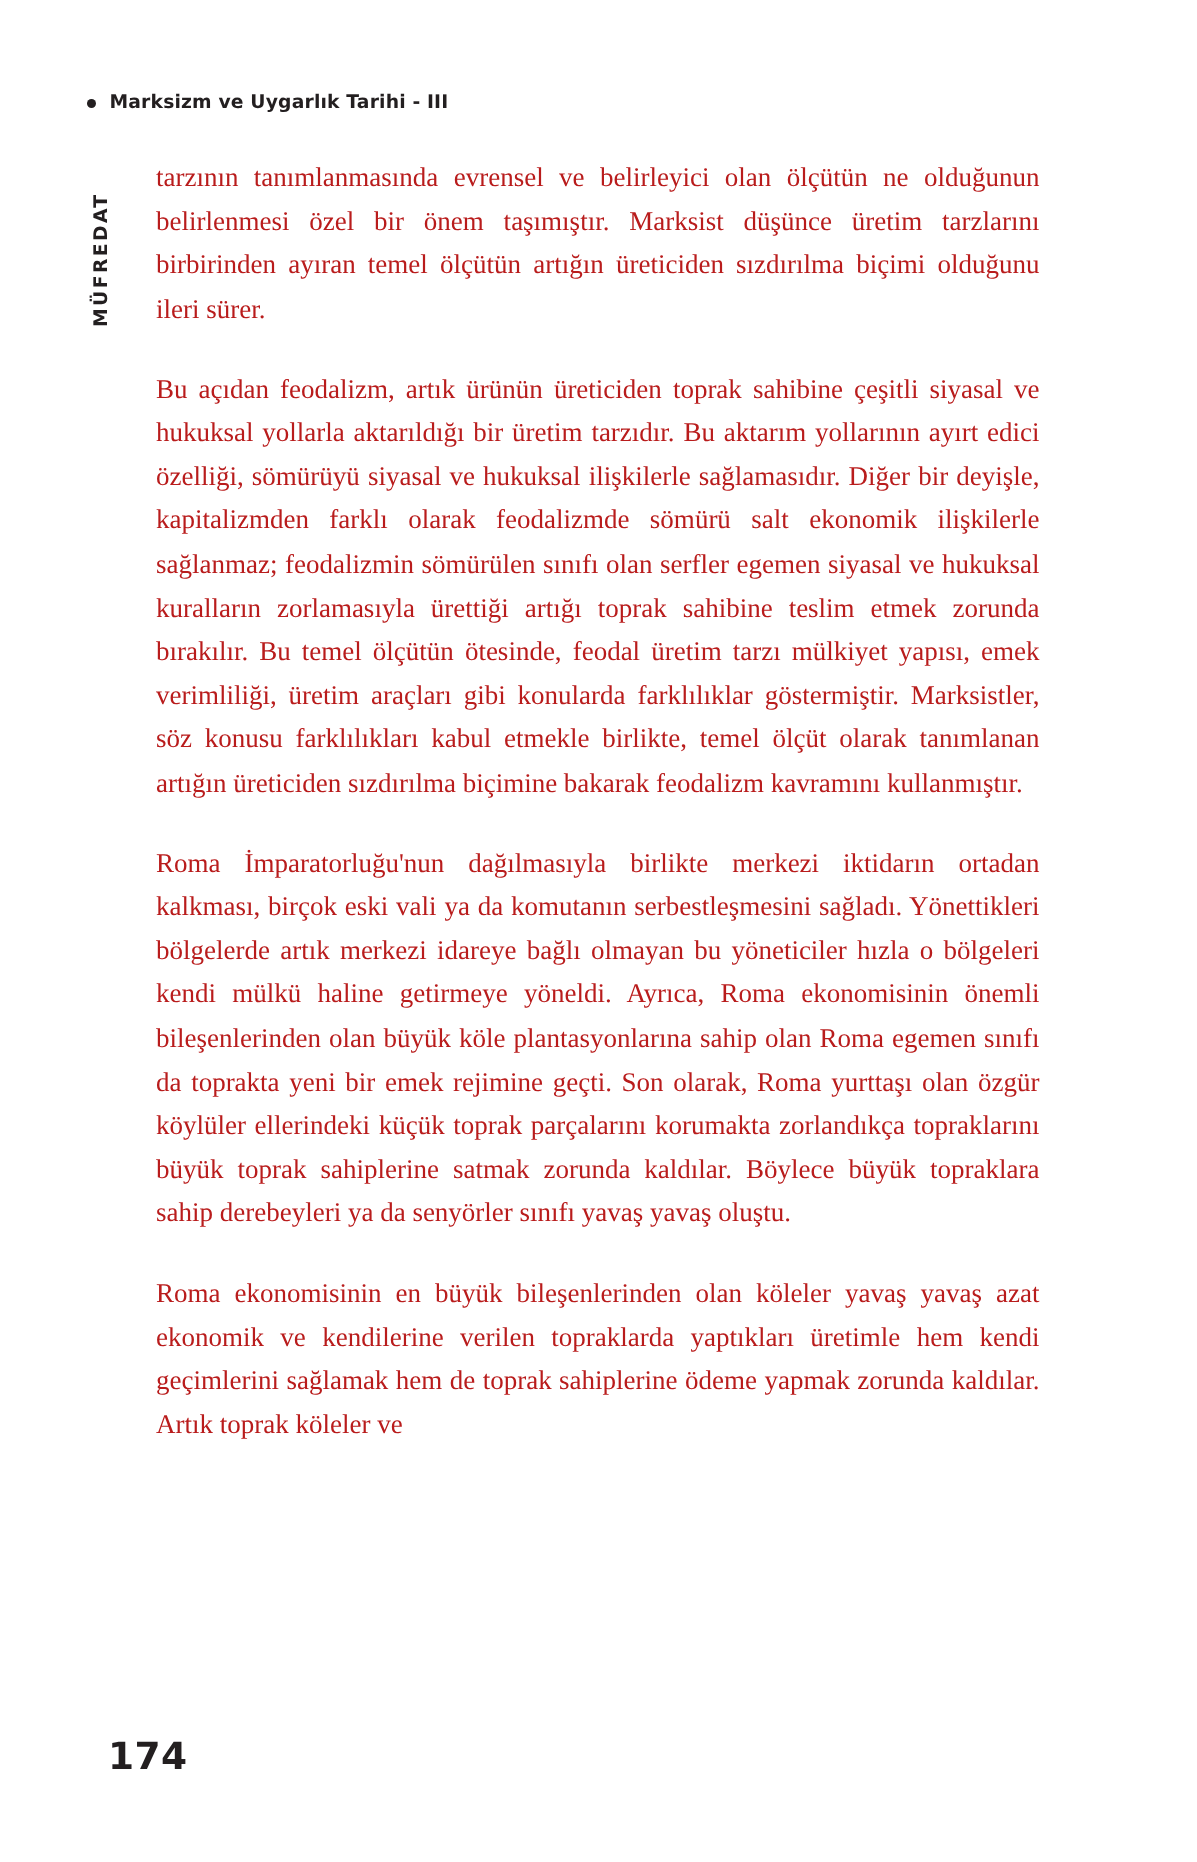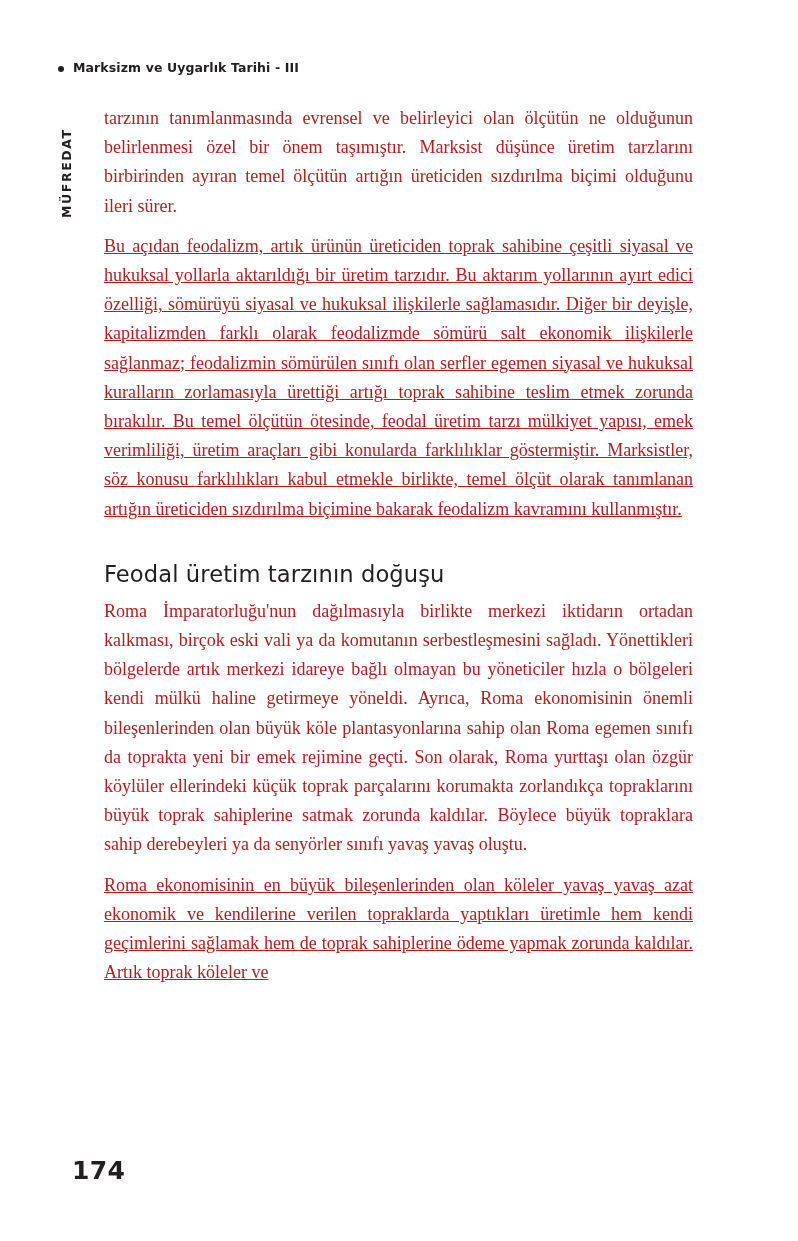--- a/index.html
+++ b/index.html
@@ -88,22 +88,21 @@
     font-family: "Liberation Serif", serif;
     font-size: 18px;
     line-height: 29.2px;
     text-align: justify;
     text-justify: inter-word;
     color: #b91c1c;
     hyphens: manual;
     -webkit-hyphens: manual;
   }
   p.body-par + p.body-par {
-    margin-top: 11px;
-    text-decoration: underline;
+    margin-top: 24px;
   }
 
   h2.section-heading {
     font-family: "DejaVu Sans", sans-serif;
     font-weight: normal;
     font-size: 22.6px;
     line-height: 28px;
     color: #231f20;
     margin: 36px 0 9px 0;
     letter-spacing: 0.1px;
@@ -135,21 +134,20 @@
 
   <div class="section-tab">
     <span class="section-tab-label">MÜFREDAT</span>
   </div>
 
   <div class="column">
 
     <p class="body-par">tarzının tanımlanmasında evrensel ve belirleyici olan ölçütün ne olduğunun belirlenmesi özel bir önem taşımıştır. Marksist düşünce üretim tarzlarını birbirinden ayıran temel ölçütün artığın üreticiden sızdırılma biçimi olduğunu ileri sürer.</p>
     <p class="body-par">Bu açıdan feodalizm, artık ürünün üreticiden toprak sahibine çeşitli siyasal ve hukuksal yollarla aktarıldığı bir üretim tarzıdır. Bu aktarım yollarının ayırt edici özelliği, sömürüyü siyasal ve hukuksal ilişkilerle sağlamasıdır. Diğer bir deyişle, kapitalizmden farklı olarak feodalizmde sömürü salt ekonomik ilişkilerle sağlanmaz; feodalizmin sömürülen sınıfı olan serfler egemen siyasal ve hukuksal kuralların zorlamasıyla ürettiği artığı toprak sahibine teslim etmek zorunda bırakılır. Bu temel ölçütün ötesinde, feodal üretim tarzı mülkiyet yapısı, emek verimliliği, üretim araçları gibi konularda farklılıklar göstermiştir. Marksistler, söz konusu farklılıkları kabul etmekle birlikte, temel ölçüt olarak tanımlanan artığın üreticiden sızdırılma biçimine bakarak feodalizm kavramını kullanmıştır.</p>
 
-    <h2 class="section-heading">Feodal üretim tarzının doğuşu</h2>
 
     <p class="body-par">Roma İmparatorluğu'nun dağılmasıyla birlikte merkezi iktidarın ortadan kalkması, birçok eski vali ya da komutanın serbestleşmesini sağladı. Yönettikleri bölgelerde artık merkezi idareye bağlı olmayan bu yöneticiler hızla o bölgeleri kendi mülkü haline getirmeye yöneldi. Ayrıca, Roma ekonomisinin önemli bileşenlerinden olan büyük köle plantasyonlarına sahip olan Roma egemen sınıfı da toprakta yeni bir emek rejimine geçti. Son olarak, Roma yurttaşı olan özgür köylüler ellerindeki küçük toprak parçalarını korumakta zorlandıkça topraklarını büyük toprak sahiplerine satmak zorunda kaldılar. Böylece büyük topraklara sahip derebeyleri ya da senyörler sınıfı yavaş yavaş oluştu.</p>
     <p class="body-par">Roma ekonomisinin en büyük bileşenlerinden olan köleler yavaş yavaş azat ekonomik ve kendilerine verilen topraklarda yaptıkları üretimle hem kendi geçimlerini sağlamak hem de toprak sahiplerine ödeme yapmak zorunda kaldılar. Artık toprak köleler ve</p>
 
   </div>
 
   <div class="folio">174</div>
 
 </div>
 

